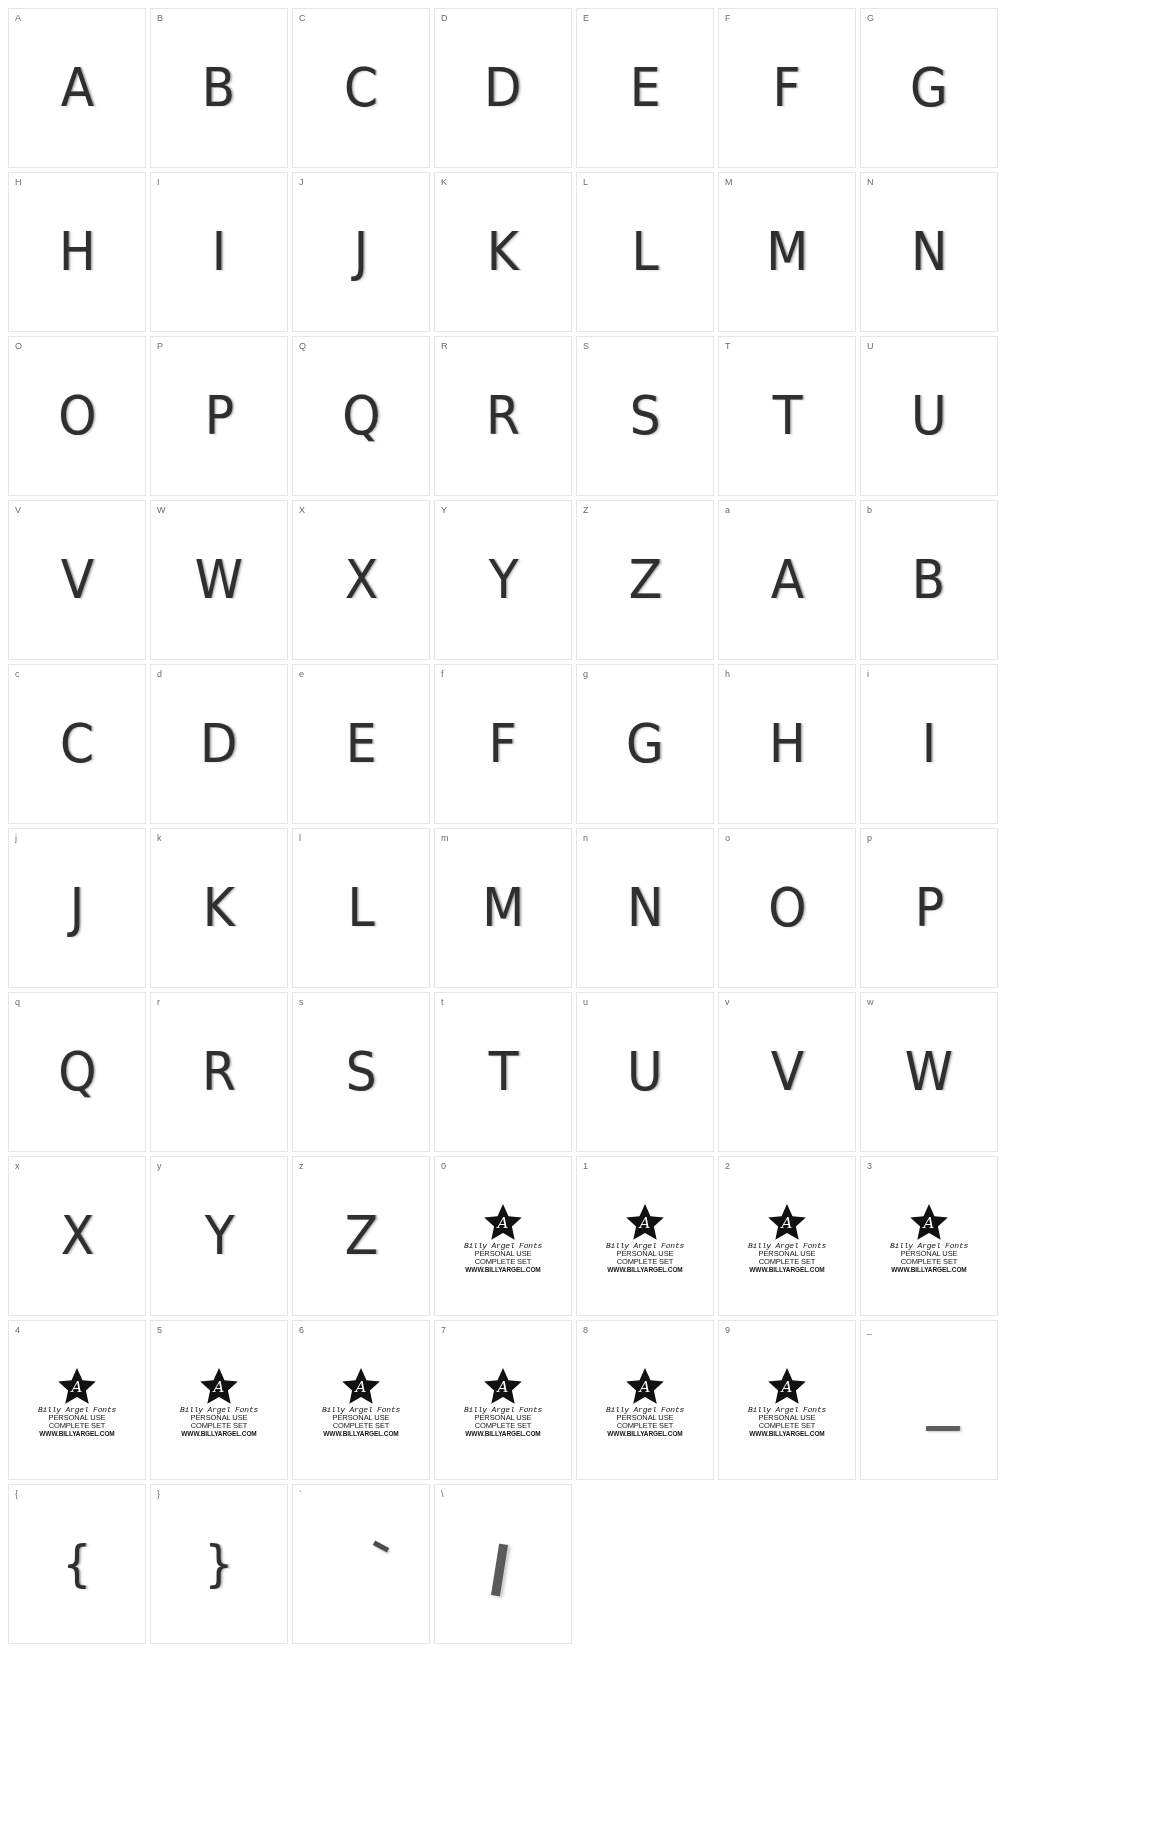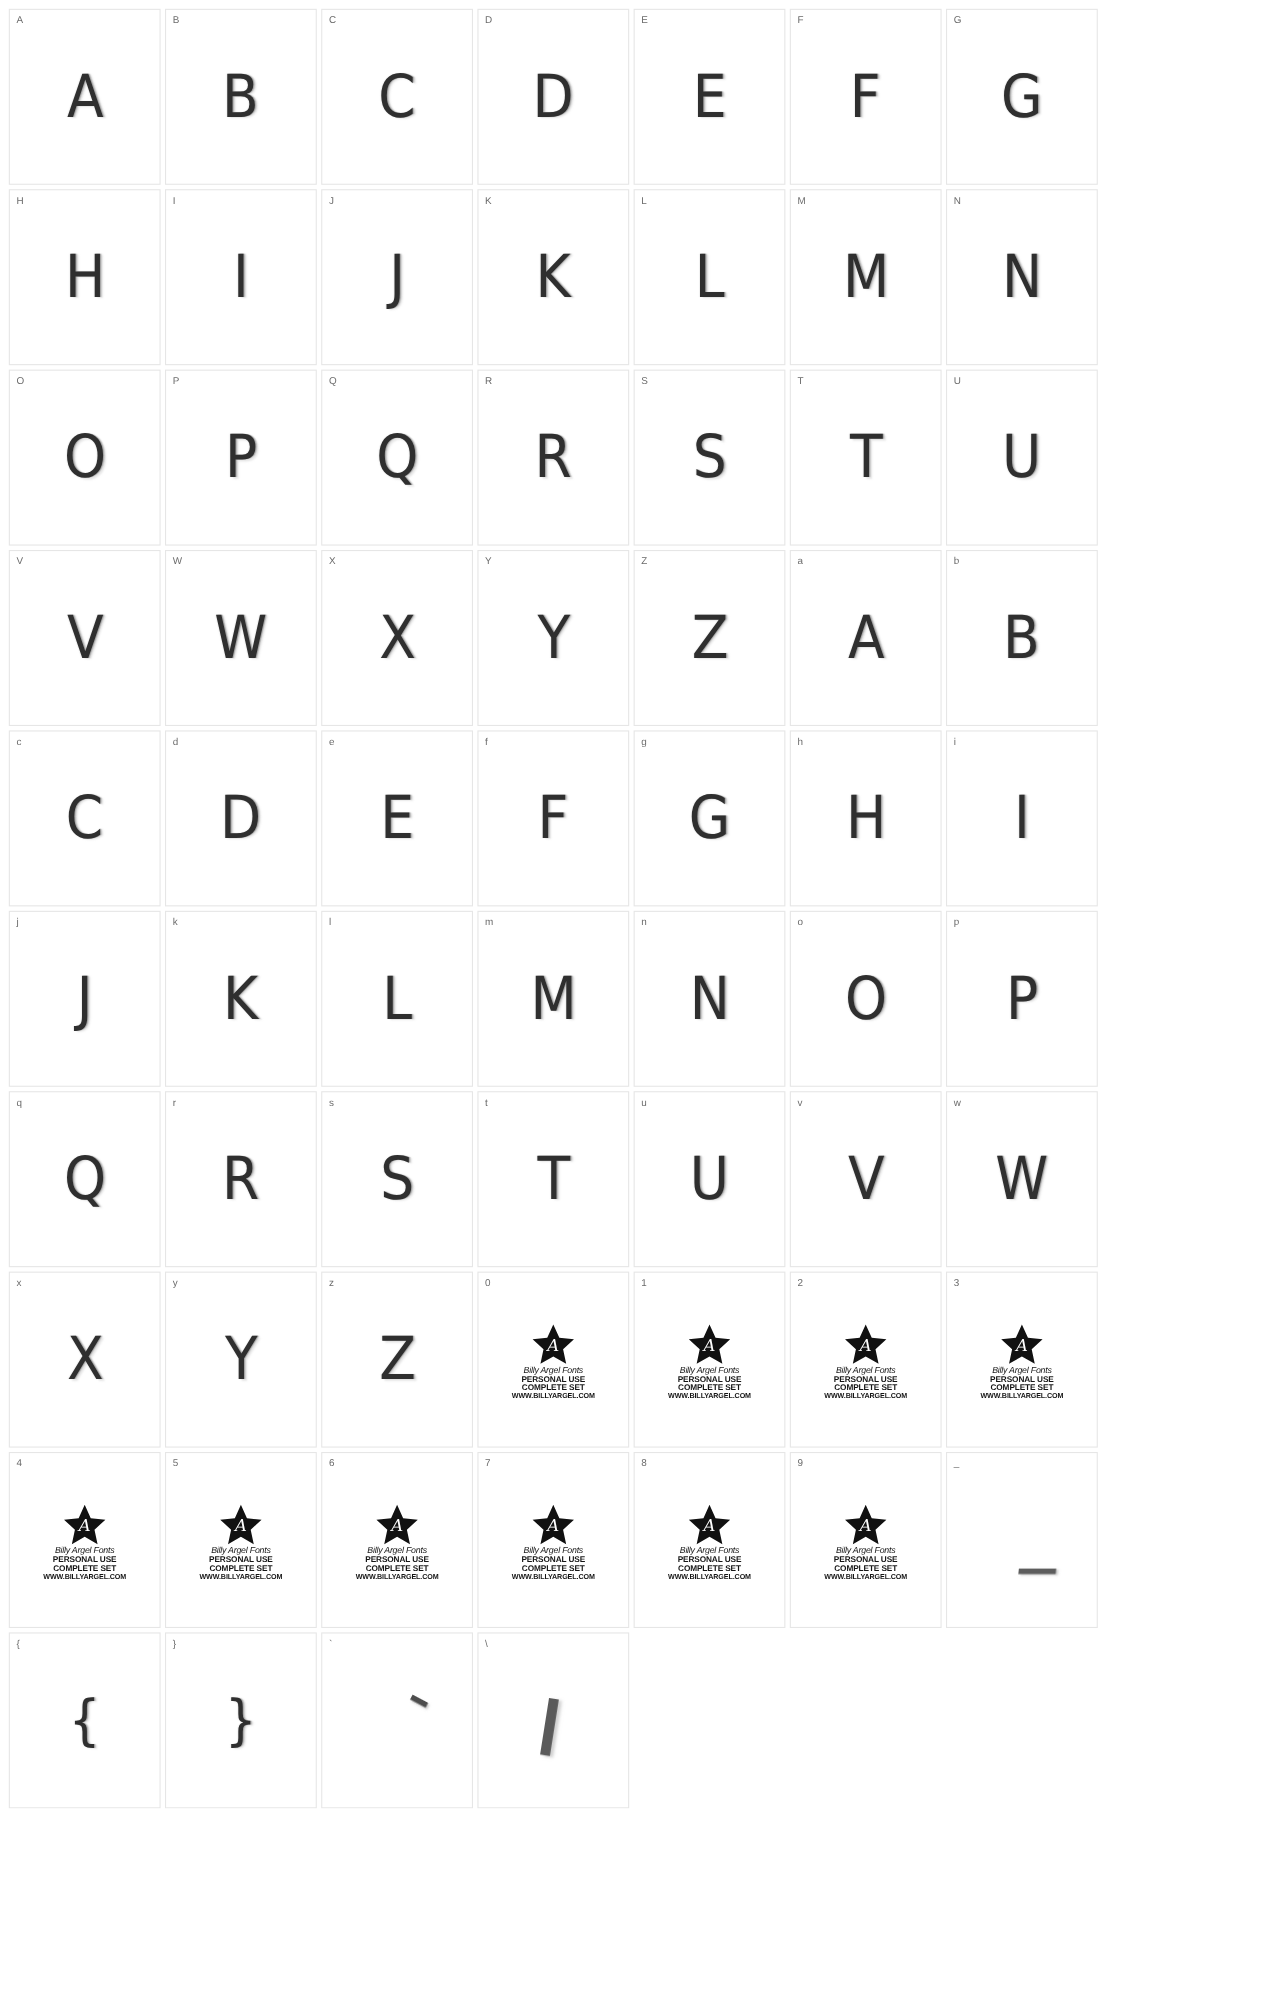--- a/index.html
+++ b/index.html
@@ -75,33 +75,33 @@
   .wm-star {
     position: relative;
     width: 40px;
     height: 38px;
     display: flex;
     align-items: center;
     justify-content: center;
   }
   .wm-star svg { display: block; }
   .wm-script {
-    font-family: Liberation Sans, sans-serif;
+    font-family: Liberation Mono, monospace;
     font-style: italic;
     font-size: 8px;
     color: #151515;
     line-height: 1.05;
     margin-top: 1px;
     white-space: nowrap;
     letter-spacing: -0.2px;
   }
   .wm-line {
     font-family: "Liberation Sans", sans-serif;
     font-size: 7.5px;
-    font-weight: 700;
+    font-weight: 400;
     color: #151515;
     line-height: 1.08;
     white-space: nowrap;
     letter-spacing: -0.1px;
   }
   .wm-url {
     font-family: "Liberation Sans", sans-serif;
     font-size: 6.5px;
     font-weight: 700;
     color: #151515;

